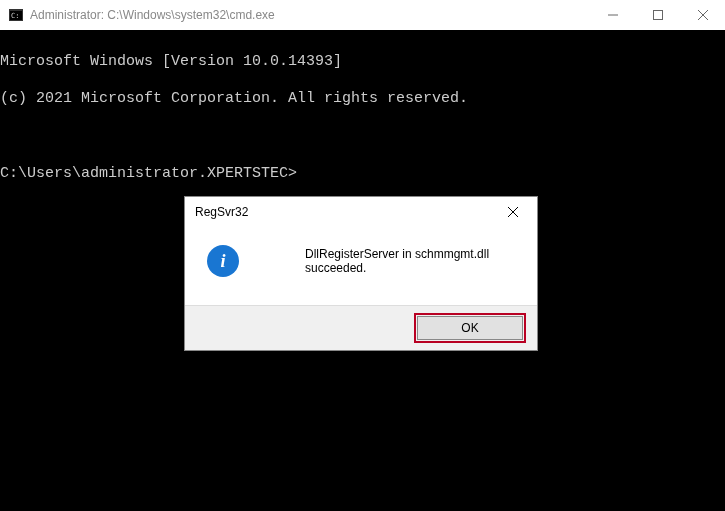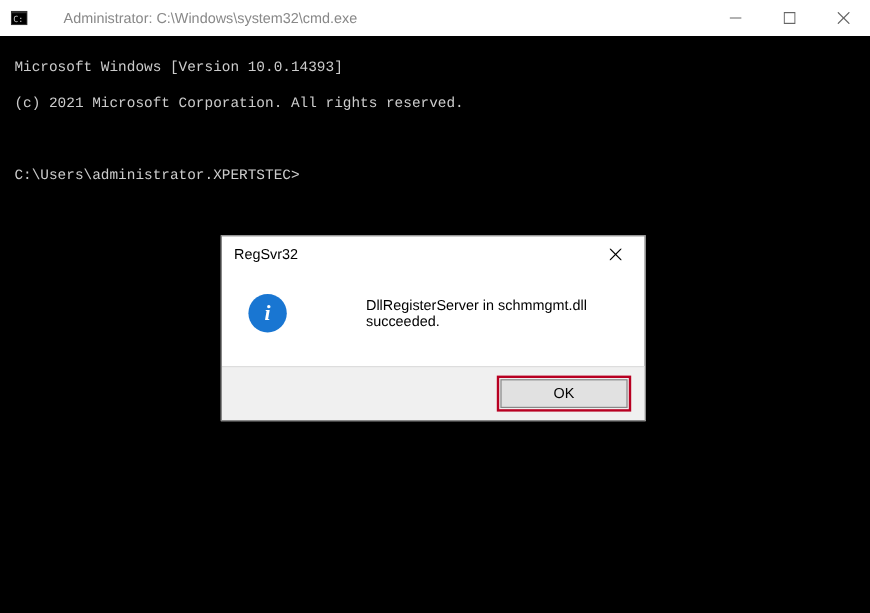--- a/index.html
+++ b/index.html
@@ -21,37 +21,37 @@
     font-size: 12px;
   }
   .titlebar .icon {
     width: 16px;
     height: 16px;
     margin-right: 6px;
     display: flex;
     align-items: center;
     justify-content: center;
   }
-  .titlebar .title { flex: 1; margin-left: 23px; }
+  .titlebar .title { flex: 1; }
   .winbtns { display: flex; height: 100%; }
   .winbtn {
     width: 45px;
     height: 100%;
     display: flex;
     align-items: center;
     justify-content: center;
     color: #666;
   }
   .terminal {
     background: #000;
     color: #ccc;
     font-family: Consolas, "Courier New", monospace;
-    font-size: 12px;
+    font-size: 15px;
     line-height: 1.25;
-    padding: 4px 12px;
+    padding: 4px 0;
     white-space: pre;
     height: calc(100% - 30px);
   }
   .terminal .line { display: block; }
   .dialog {
     position: absolute;
     left: 184px;
     top: 196px;
     width: 354px;
     background: #fff;

